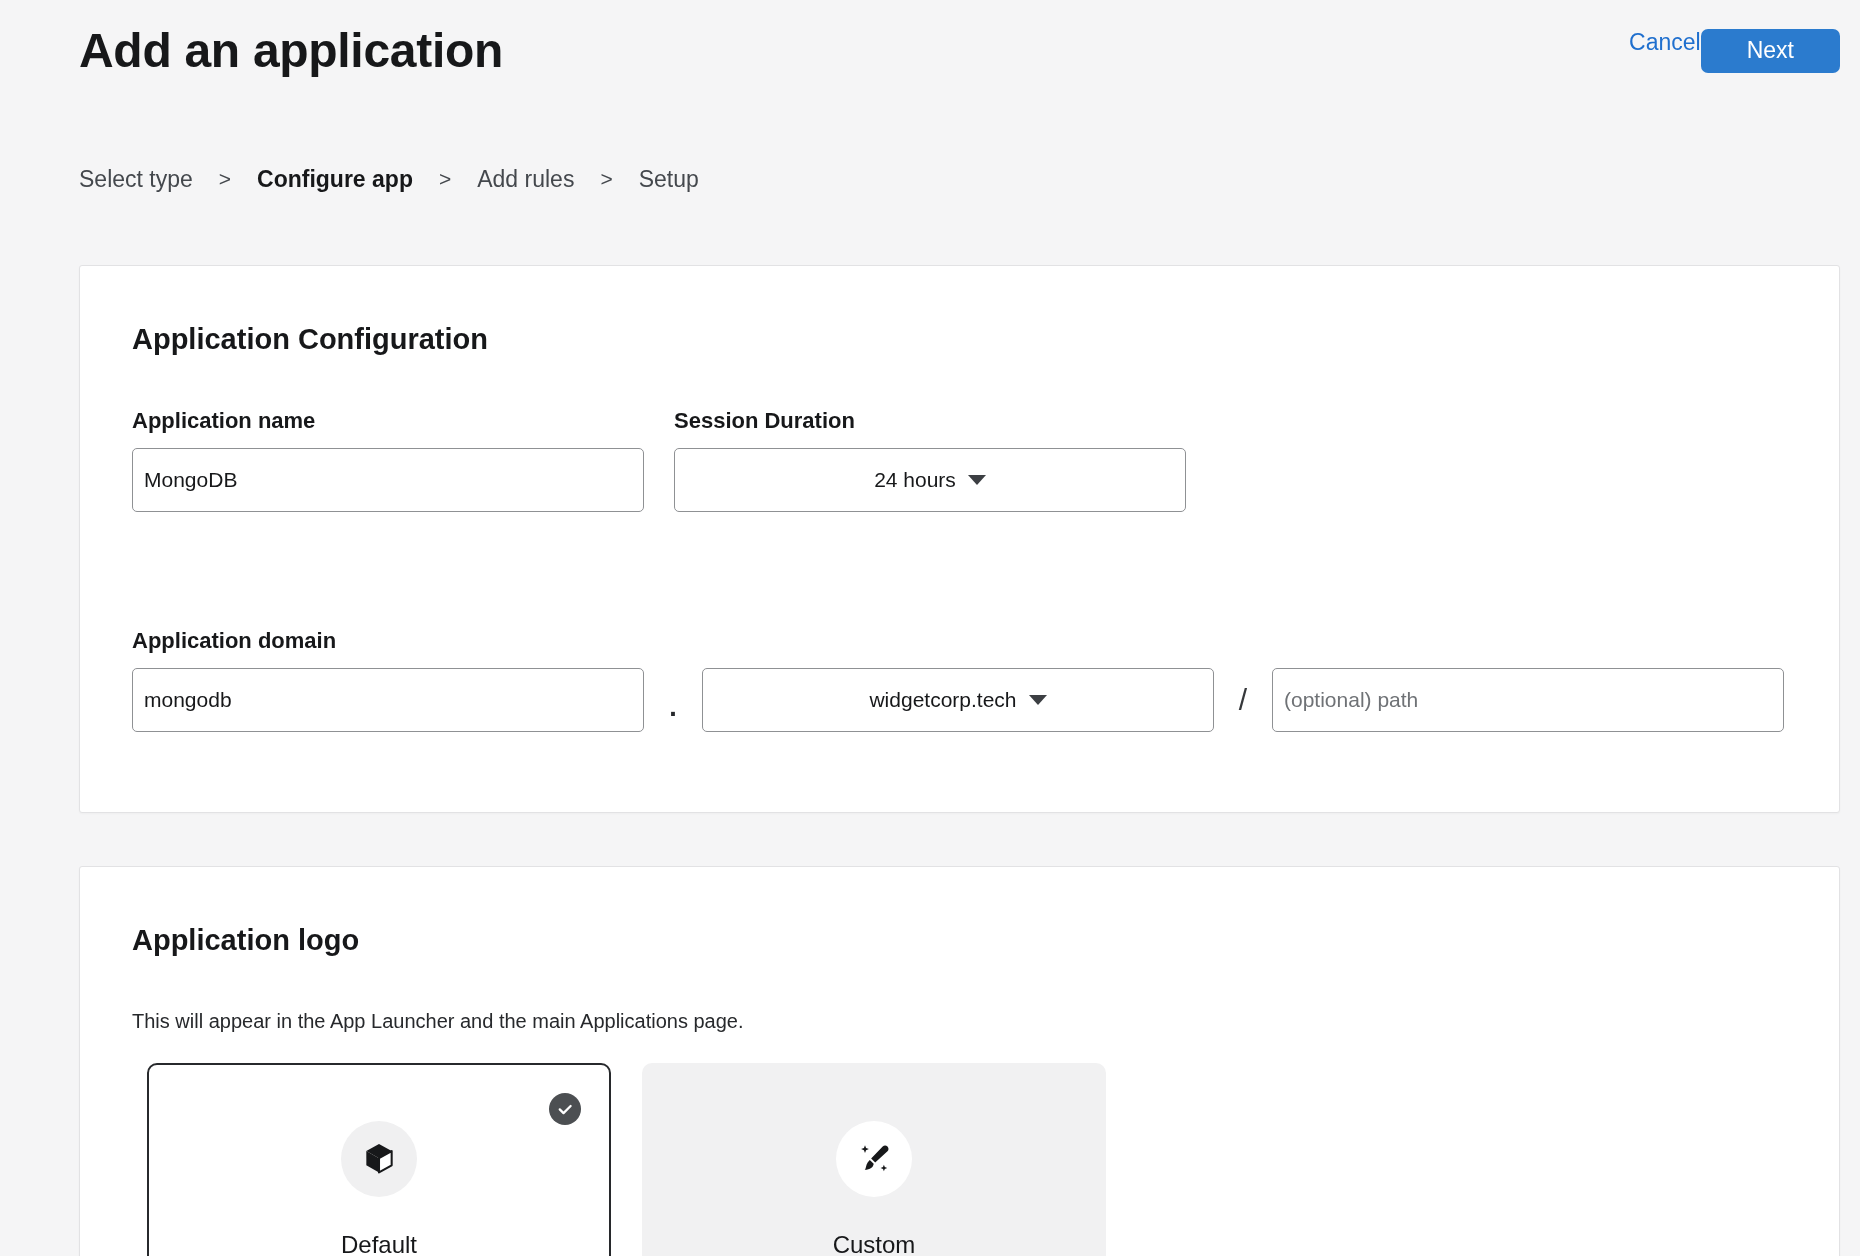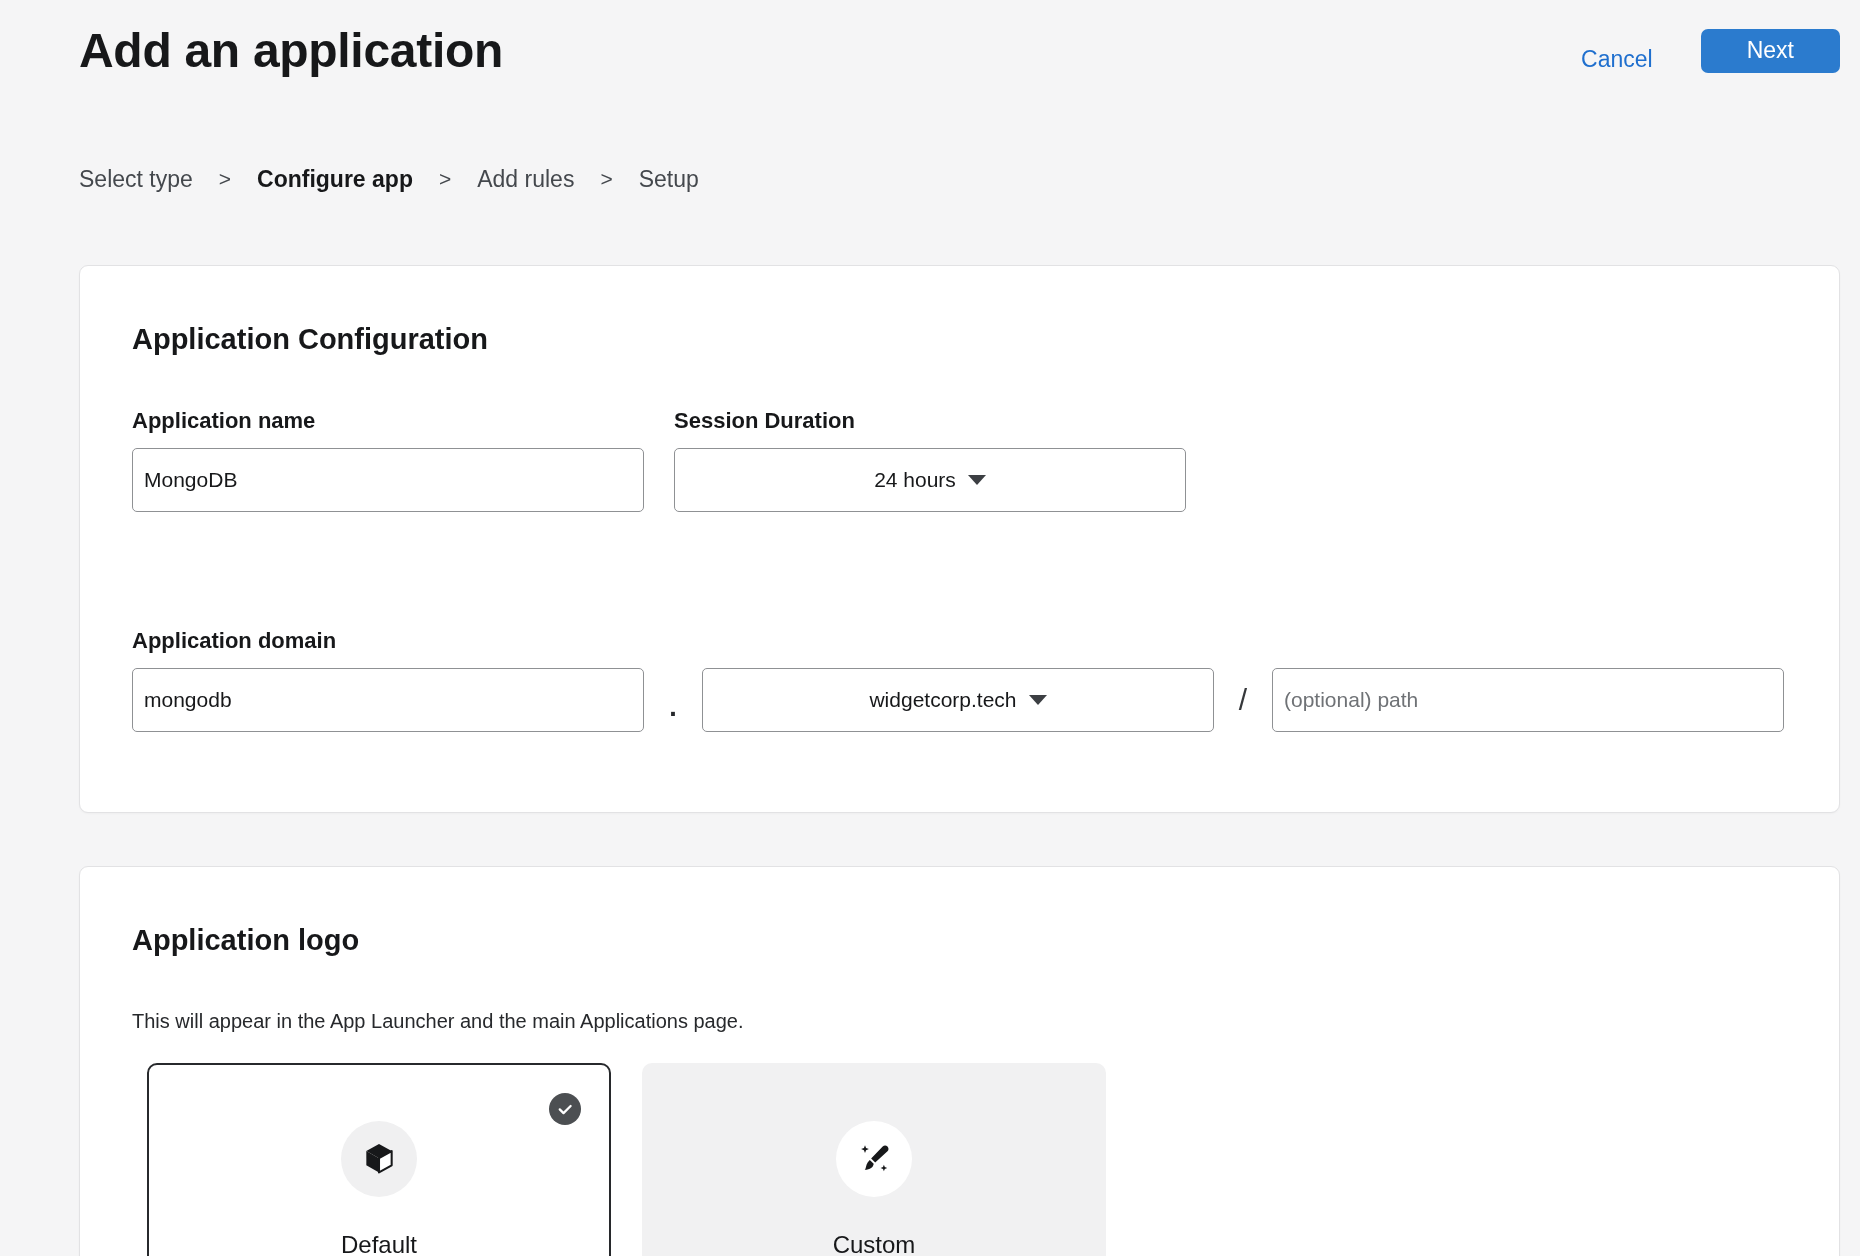--- a/index.html
+++ b/index.html
@@ -22,21 +22,21 @@
     padding-top: 22px;
   }
   .page-title {
     margin: 0;
     font-size: 48px;
     font-weight: 600;
     letter-spacing: -0.3px;
     color: #17181a;
     line-height: 1.2;
   }
-  .topbar-actions { display: flex; align-items: flex-end; gap: 48px; }
+  .topbar-actions { display: flex; align-items: flex-start; }
   .cancel-link {
     font-size: 23px;
     color: #1f6fce;
     text-decoration: none;
     cursor: pointer;
   }
   .next-button {
     height: 44px;
     padding: 8px 46px;
     background: #2b7bce;
@@ -57,21 +57,21 @@
     align-items: center;
   }
   .crumb { cursor: pointer; }
   .crumb.active { color: #17181a; font-weight: 700; }
   .crumb-sep { margin: 0 26px; color: #44484d; font-size: 21px; }
 
   
   .card {
     background: #ffffff;
     border: 1px solid #e2e2e4;
-    border-radius: 9px;
+    border-radius: 3px;
     box-shadow: 0 1px 2px rgba(0,0,0,0.03);
   }
   .config-card { margin-top: 72px; padding: 56px 52px 80px; }
   .logo-card   { margin-top: 53px; padding: 56px 52px 220px; }
   .card-title {
     margin: 0;
     font-size: 29px;
     font-weight: 700;
     color: #17181a;
     line-height: 34px;

